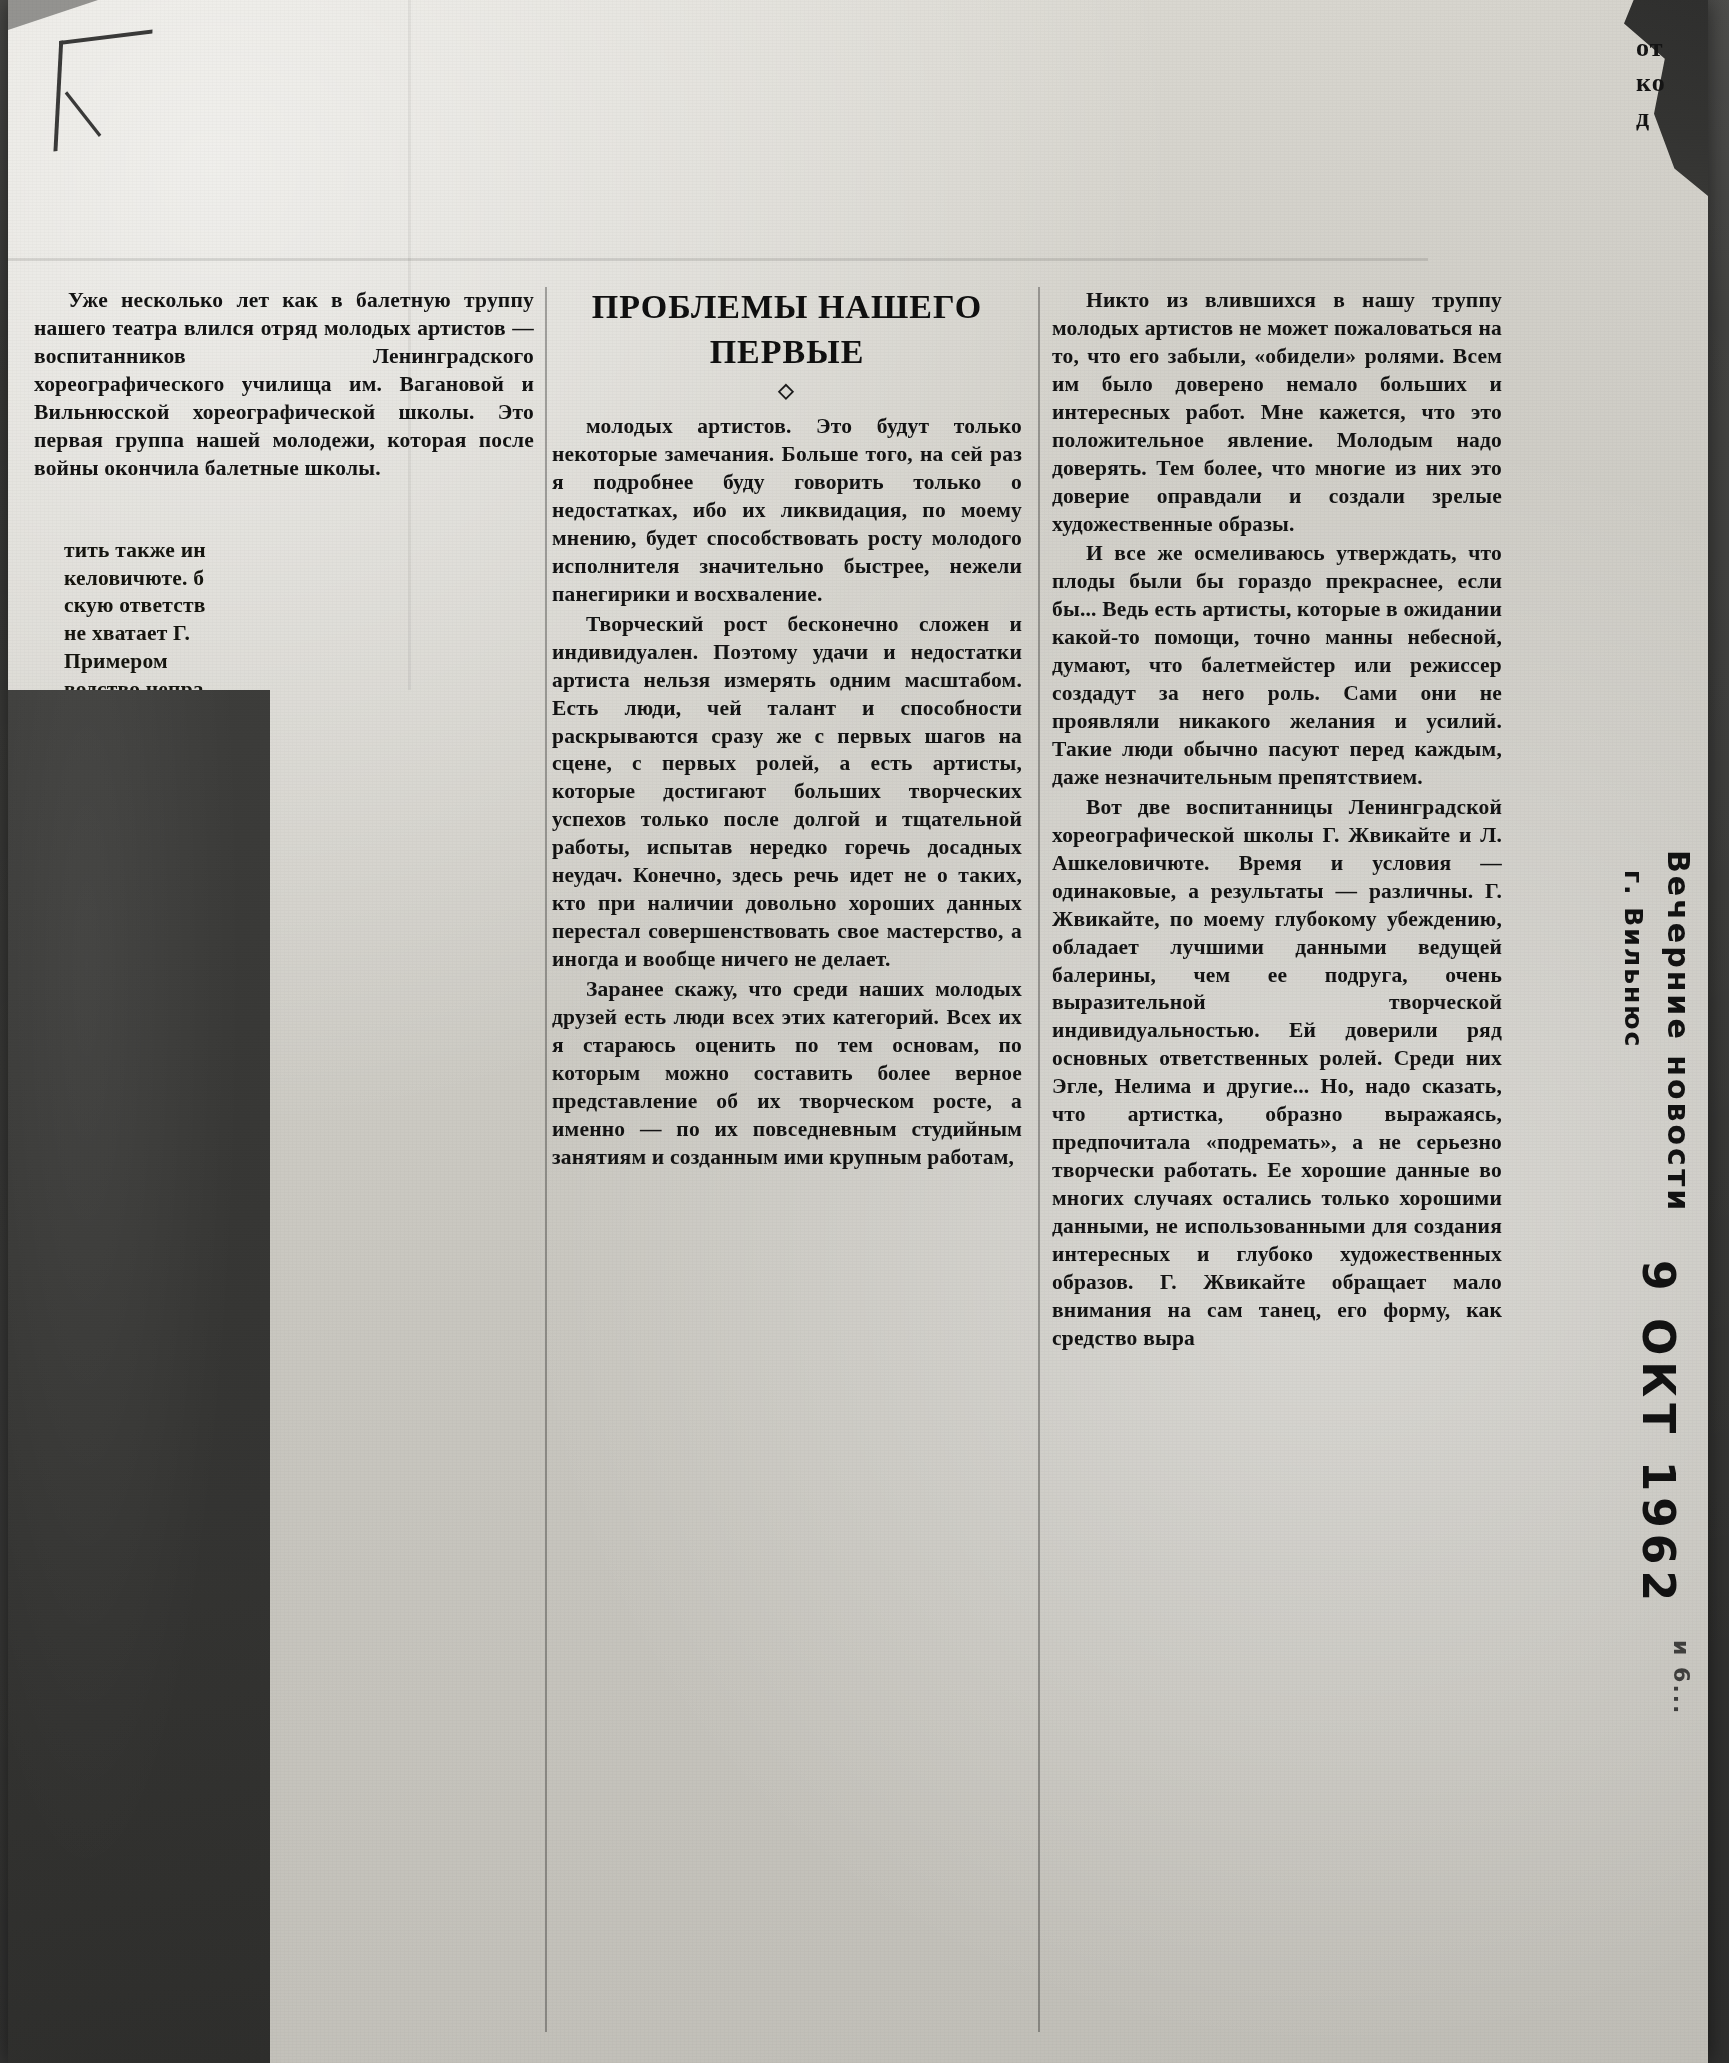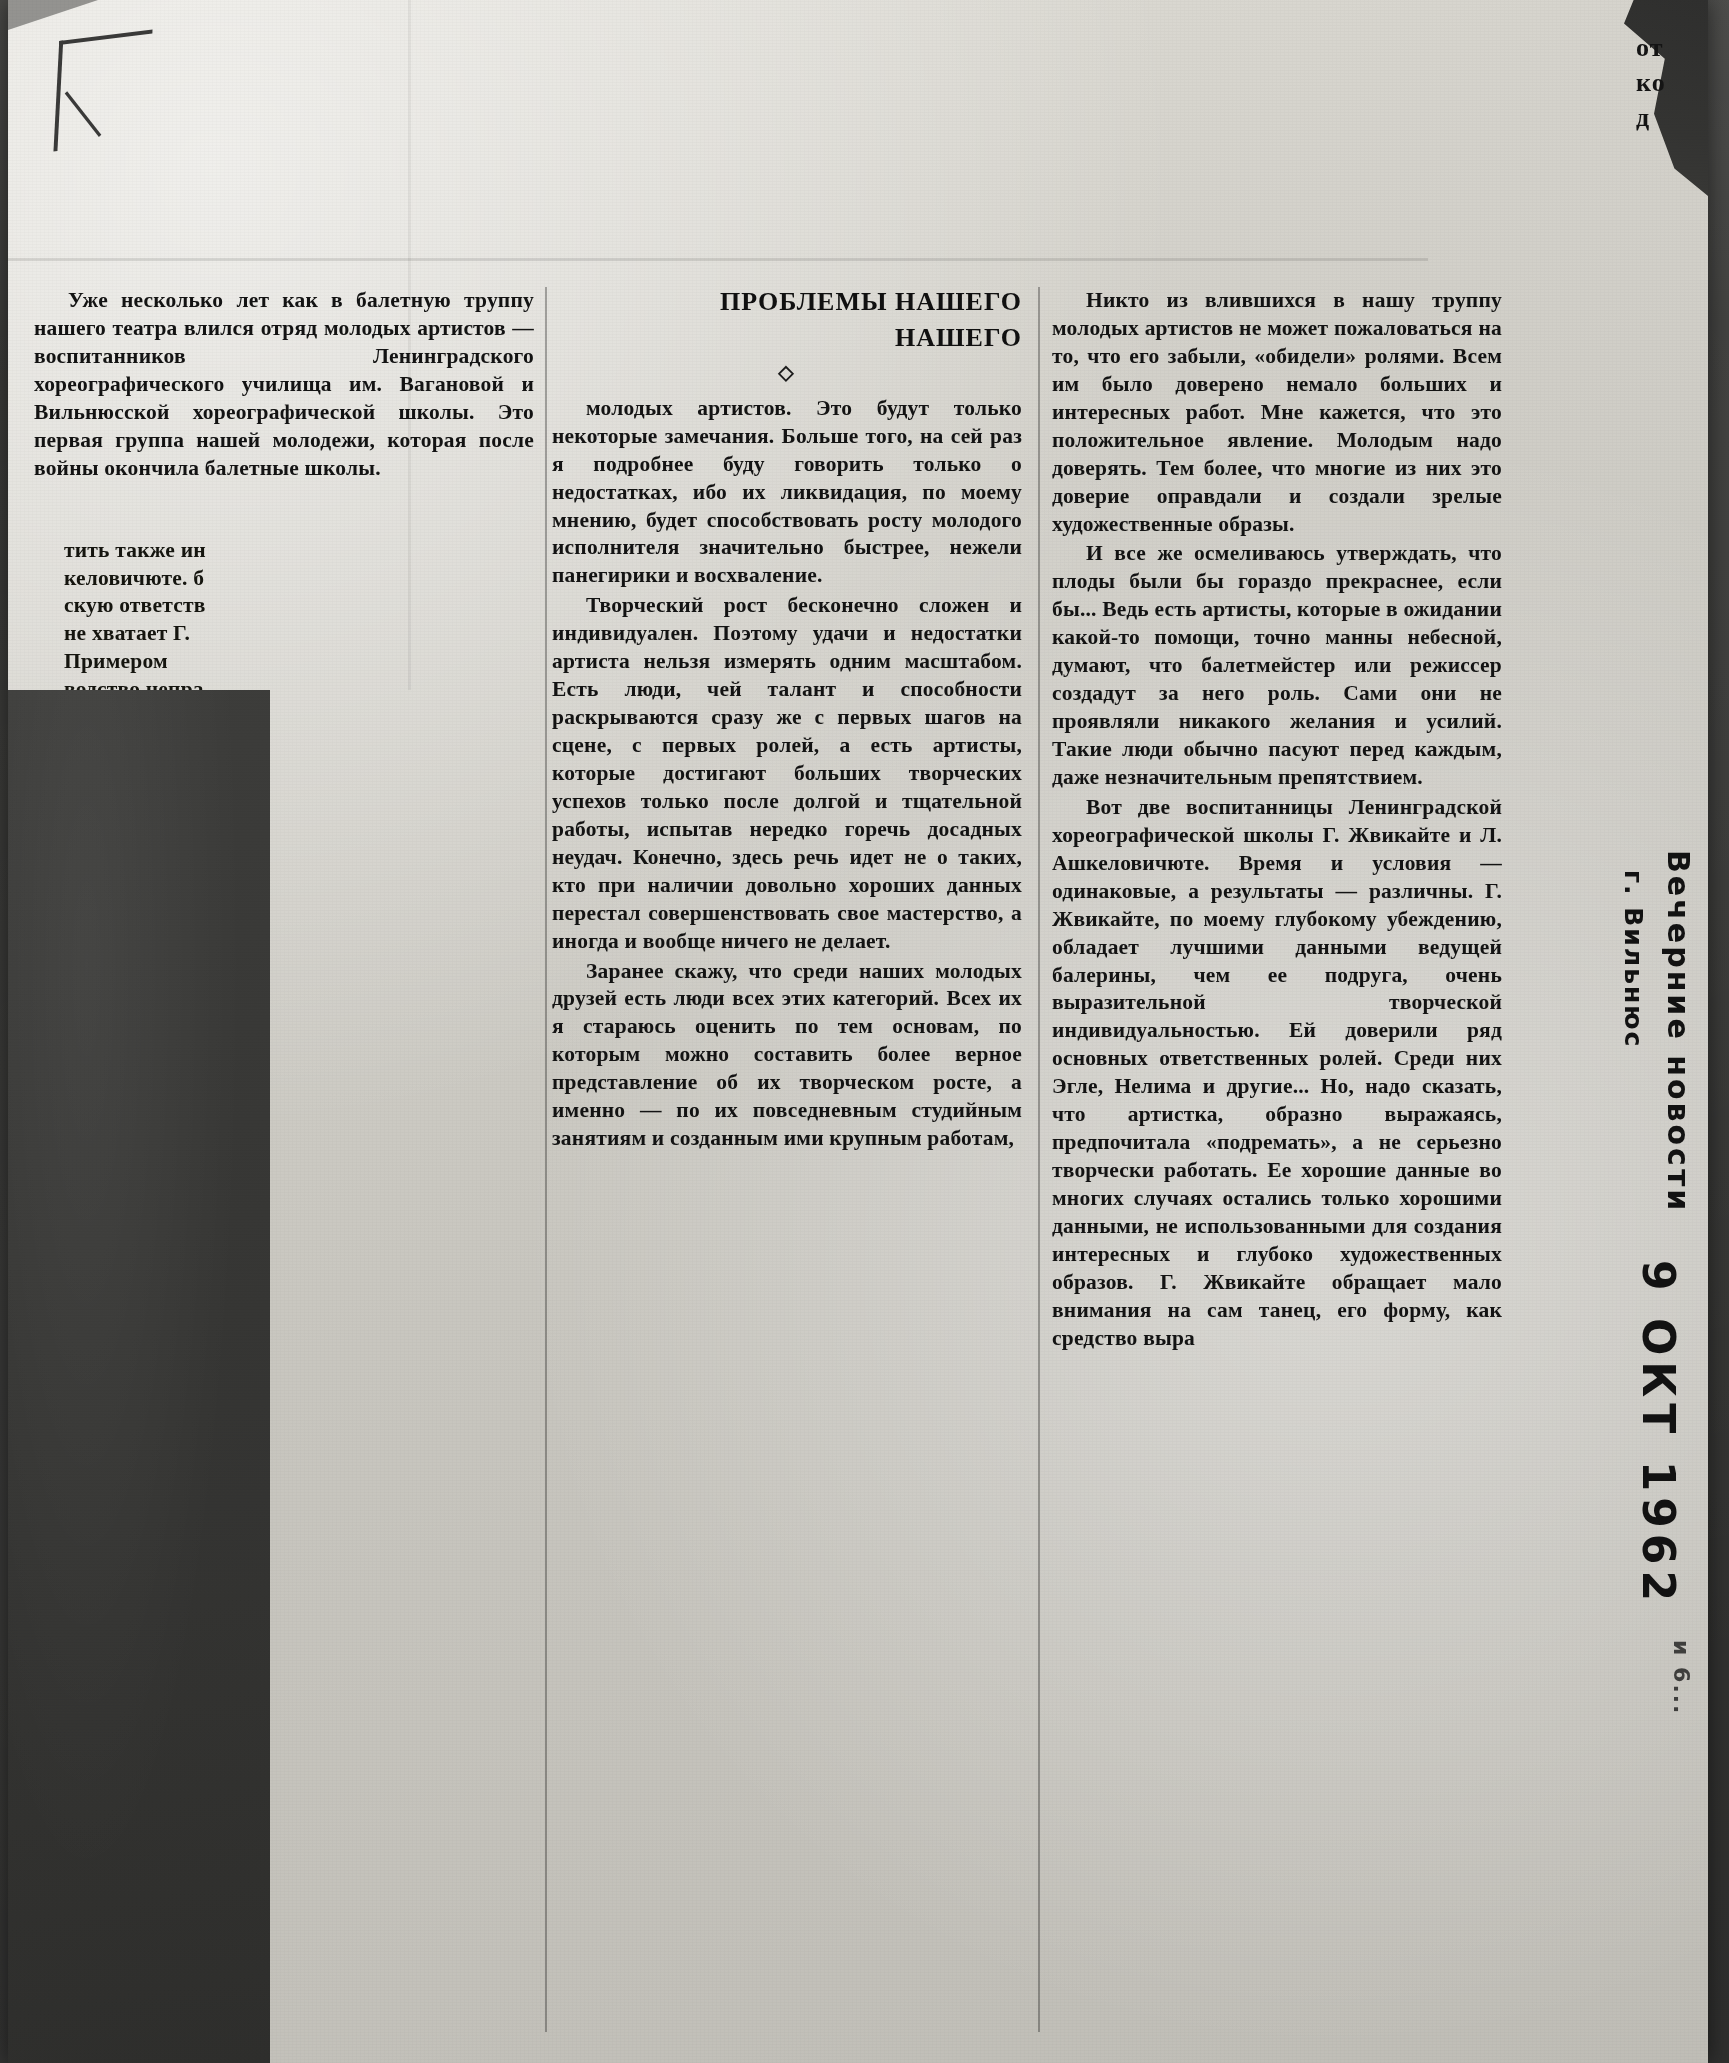--- a/index.html
+++ b/index.html
@@ -187,24 +187,24 @@
     color: #15150f;
   }
   .col-1 .lower p {
     text-indent: 30px;
     margin: 0;
     overflow: hidden;
     text-overflow: clip;
   }
 
   .section-title {
-    text-align: right;
+    text-align: center;
     font-family: "Liberation Serif", serif;
     font-weight: 700;
-    font-size: 26px;
+    font-size: 34px;
     letter-spacing: 1px;
     line-height: 1.15;
     margin: 0 0 6px 0;
     color: #101010;
     text-indent: 0 !important;
   }
   .dingbat {
     text-align: center;
     font-size: 20px;
     margin: 2px 0 10px 0;
@@ -368,21 +368,21 @@
         <p>Медленно</p>
         <p>тет мастерст</p>
         <p>несомненно</p>
         <p>обычайно т</p>
         <p>рины. В на</p>
       </div>
     </div>
 
     <div class="col col-2">
       <div class="section-title">ПРОБЛЕМЫ НАШЕГО</div>
-      <div class="section-title">НАШЕГО</div>
+      <div class="section-title">ПЕРВЫЕ</div>
       <div class="dingbat">◇</div>
       <p>молодых артистов. Это будут только некоторые замечания. Больше того, на сей раз я подробнее буду говорить только о недостатках, ибо их ликвидация, по моему мнению, будет способствовать росту молодого исполнителя значительно быстрее, нежели панегирики и восхваление.</p>
       <p>Творческий рост бесконечно сложен и индивидуален. Поэтому удачи и недостатки артиста нельзя измерять одним масштабом. Есть люди, чей талант и способности раскрываются сразу же с первых шагов на сцене, с первых ролей, а есть артисты, которые достигают больших творческих успехов только после долгой и тщательной работы, испытав нередко горечь досадных неудач. Конечно, здесь речь идет не о таких, кто при наличии довольно хороших данных перестал совершенствовать свое мастерство, а иногда и вообще ничего не делает.</p>
       <p>Заранее скажу, что среди наших молодых друзей есть люди всех этих категорий. Всех их я стараюсь оценить по тем основам, по которым можно составить более верное представление об их творческом росте, а именно — по их повседневным студийным занятиям и созданным ими крупным работам,</p>
     </div>
 
     <div class="col col-3">
       <p>Никто из влившихся в нашу труппу молодых артистов не может пожаловаться на то, что его забыли, «обидели» ролями. Всем им было доверено немало больших и интересных работ. Мне кажется, что это положительное явление. Молодым надо доверять. Тем более, что многие из них это доверие оправдали и создали зрелые художественные образы.</p>
       <p>И все же осмеливаюсь утверждать, что плоды были бы гораздо прекраснее, если бы... Ведь есть артисты, которые в ожидании какой-то помощи, точно манны небесной, думают, что балетмейстер или режиссер создадут за него роль. Сами они не проявляли никакого желания и усилий. Такие люди обычно пасуют перед каждым, даже незначительным препятствием.</p>
       <p>Вот две воспитанницы Ленинградской хореографической школы Г. Жвикайте и Л. Ашкеловичюте. Время и условия — одинаковые, а результаты — различны. Г. Жвикайте, по моему глубокому убеждению, обладает лучшими данными ведущей балерины, чем ее подруга, очень выразительной творческой индивидуальностью. Ей доверили ряд основных ответственных ролей. Среди них Эгле, Нелима и другие... Но, надо сказать, что артистка, образно выражаясь, предпочитала «подремать», а не серьезно творчески работать. Ее хорошие данные во многих случаях остались только хорошими данными, не использованными для создания интересных и глубоко художественных образов. Г. Жвикайте обращает мало внимания на сам танец, его форму, как средство выра</p>

